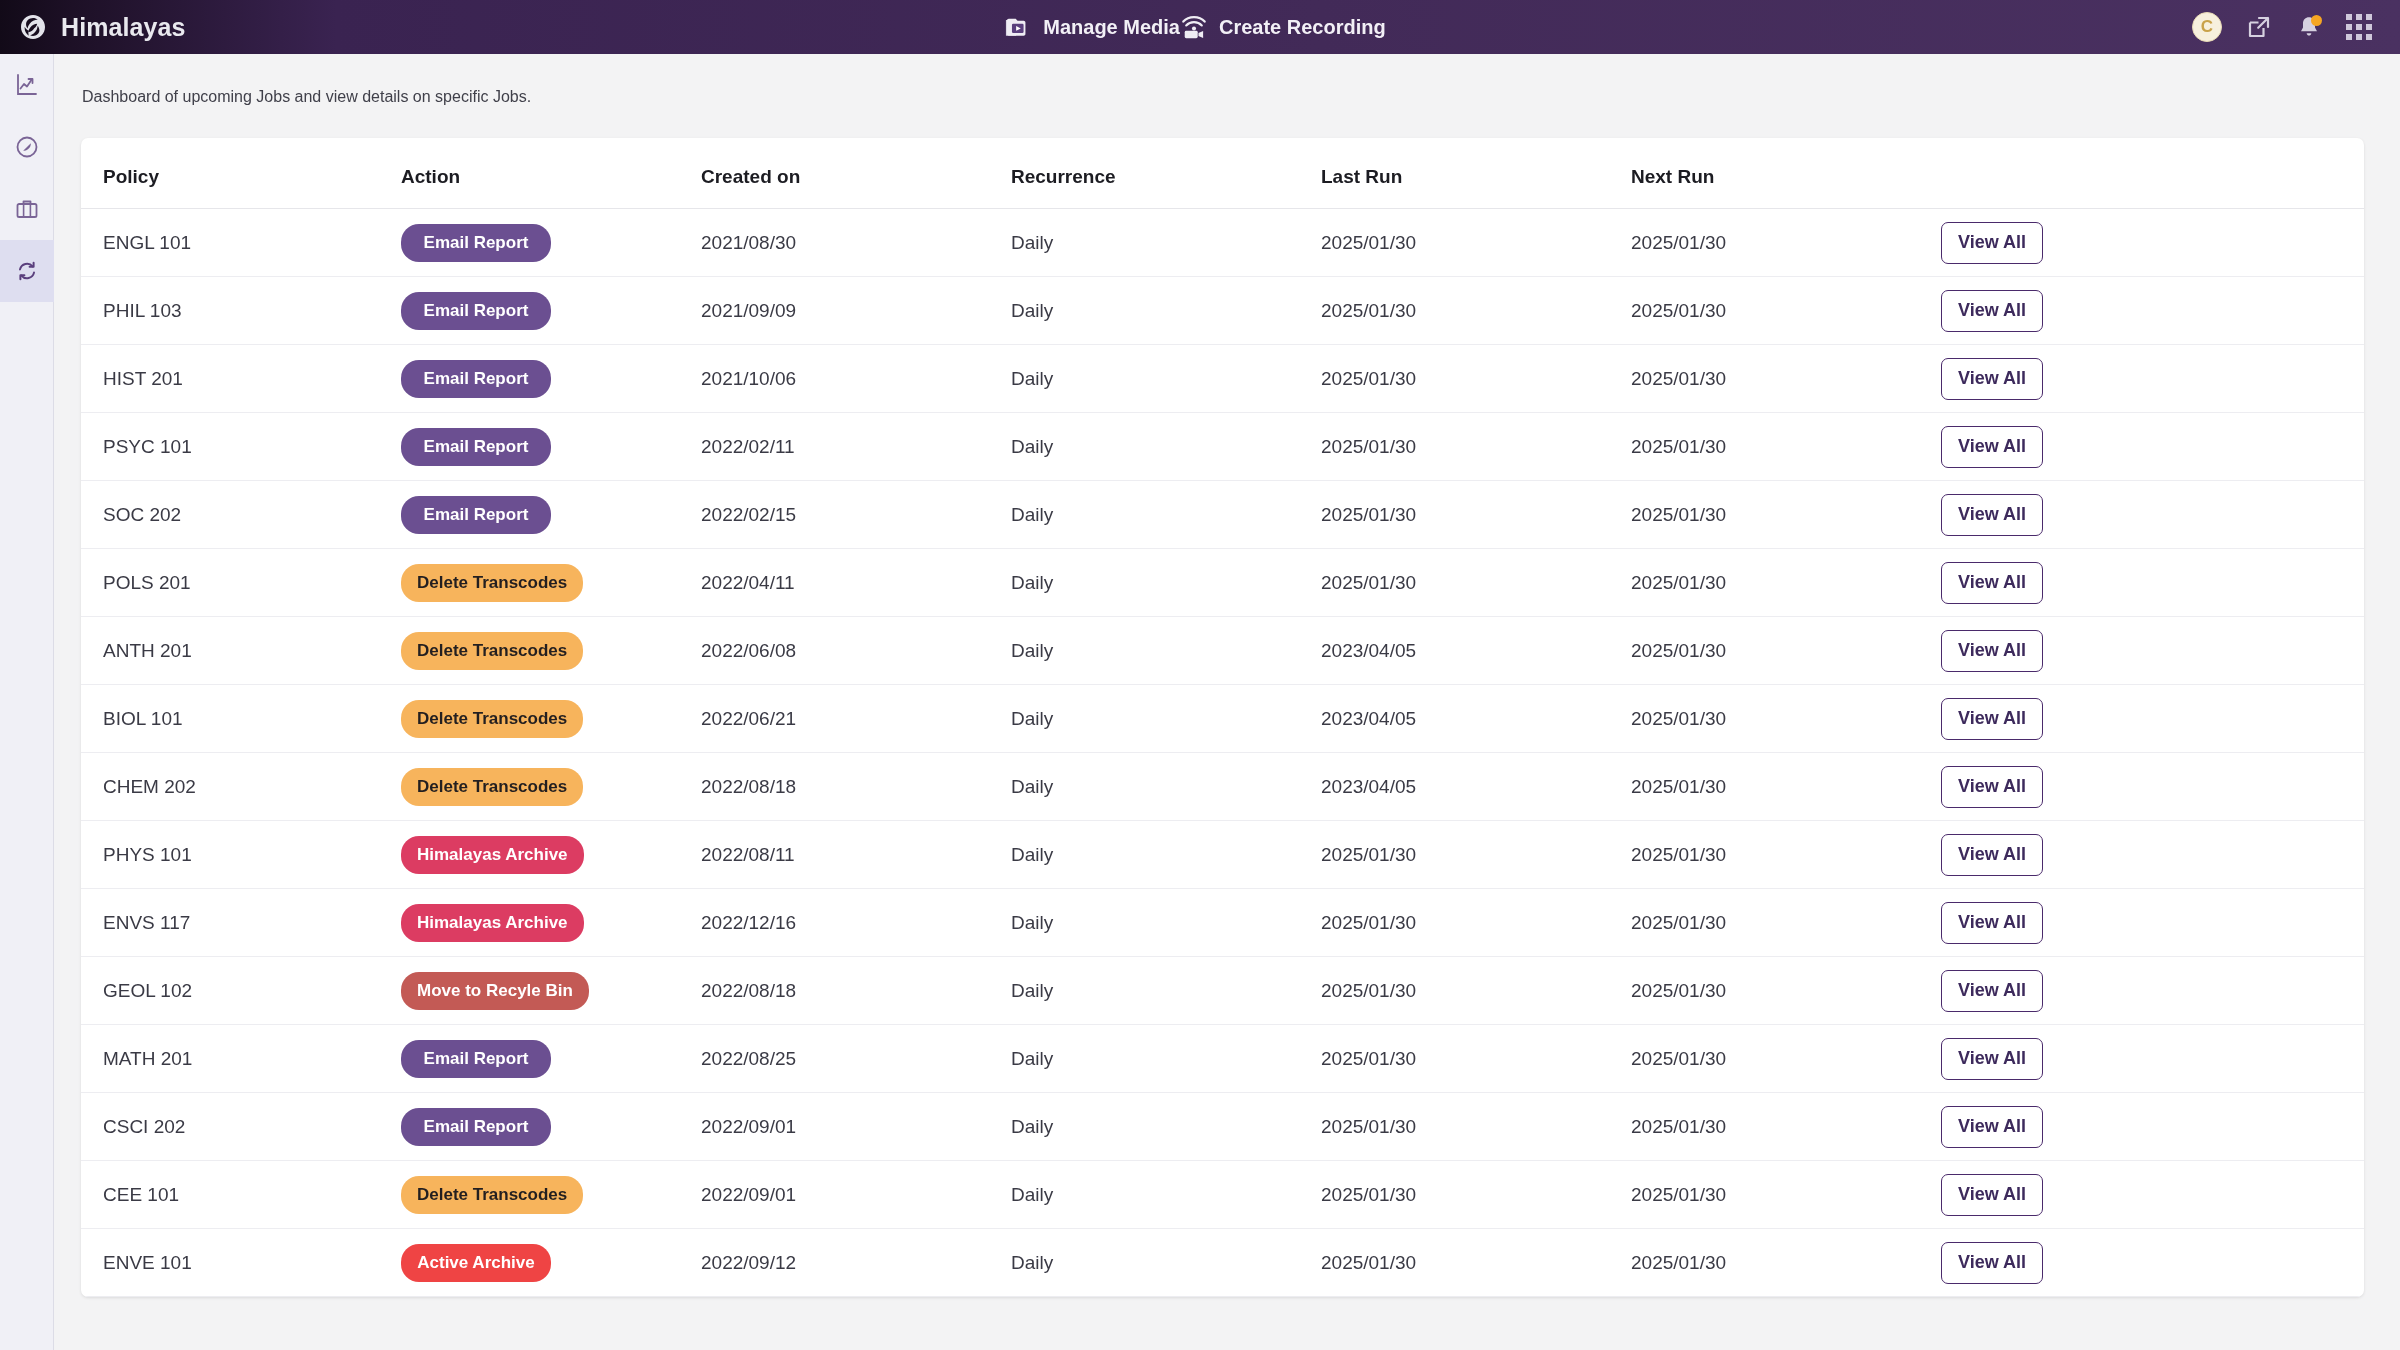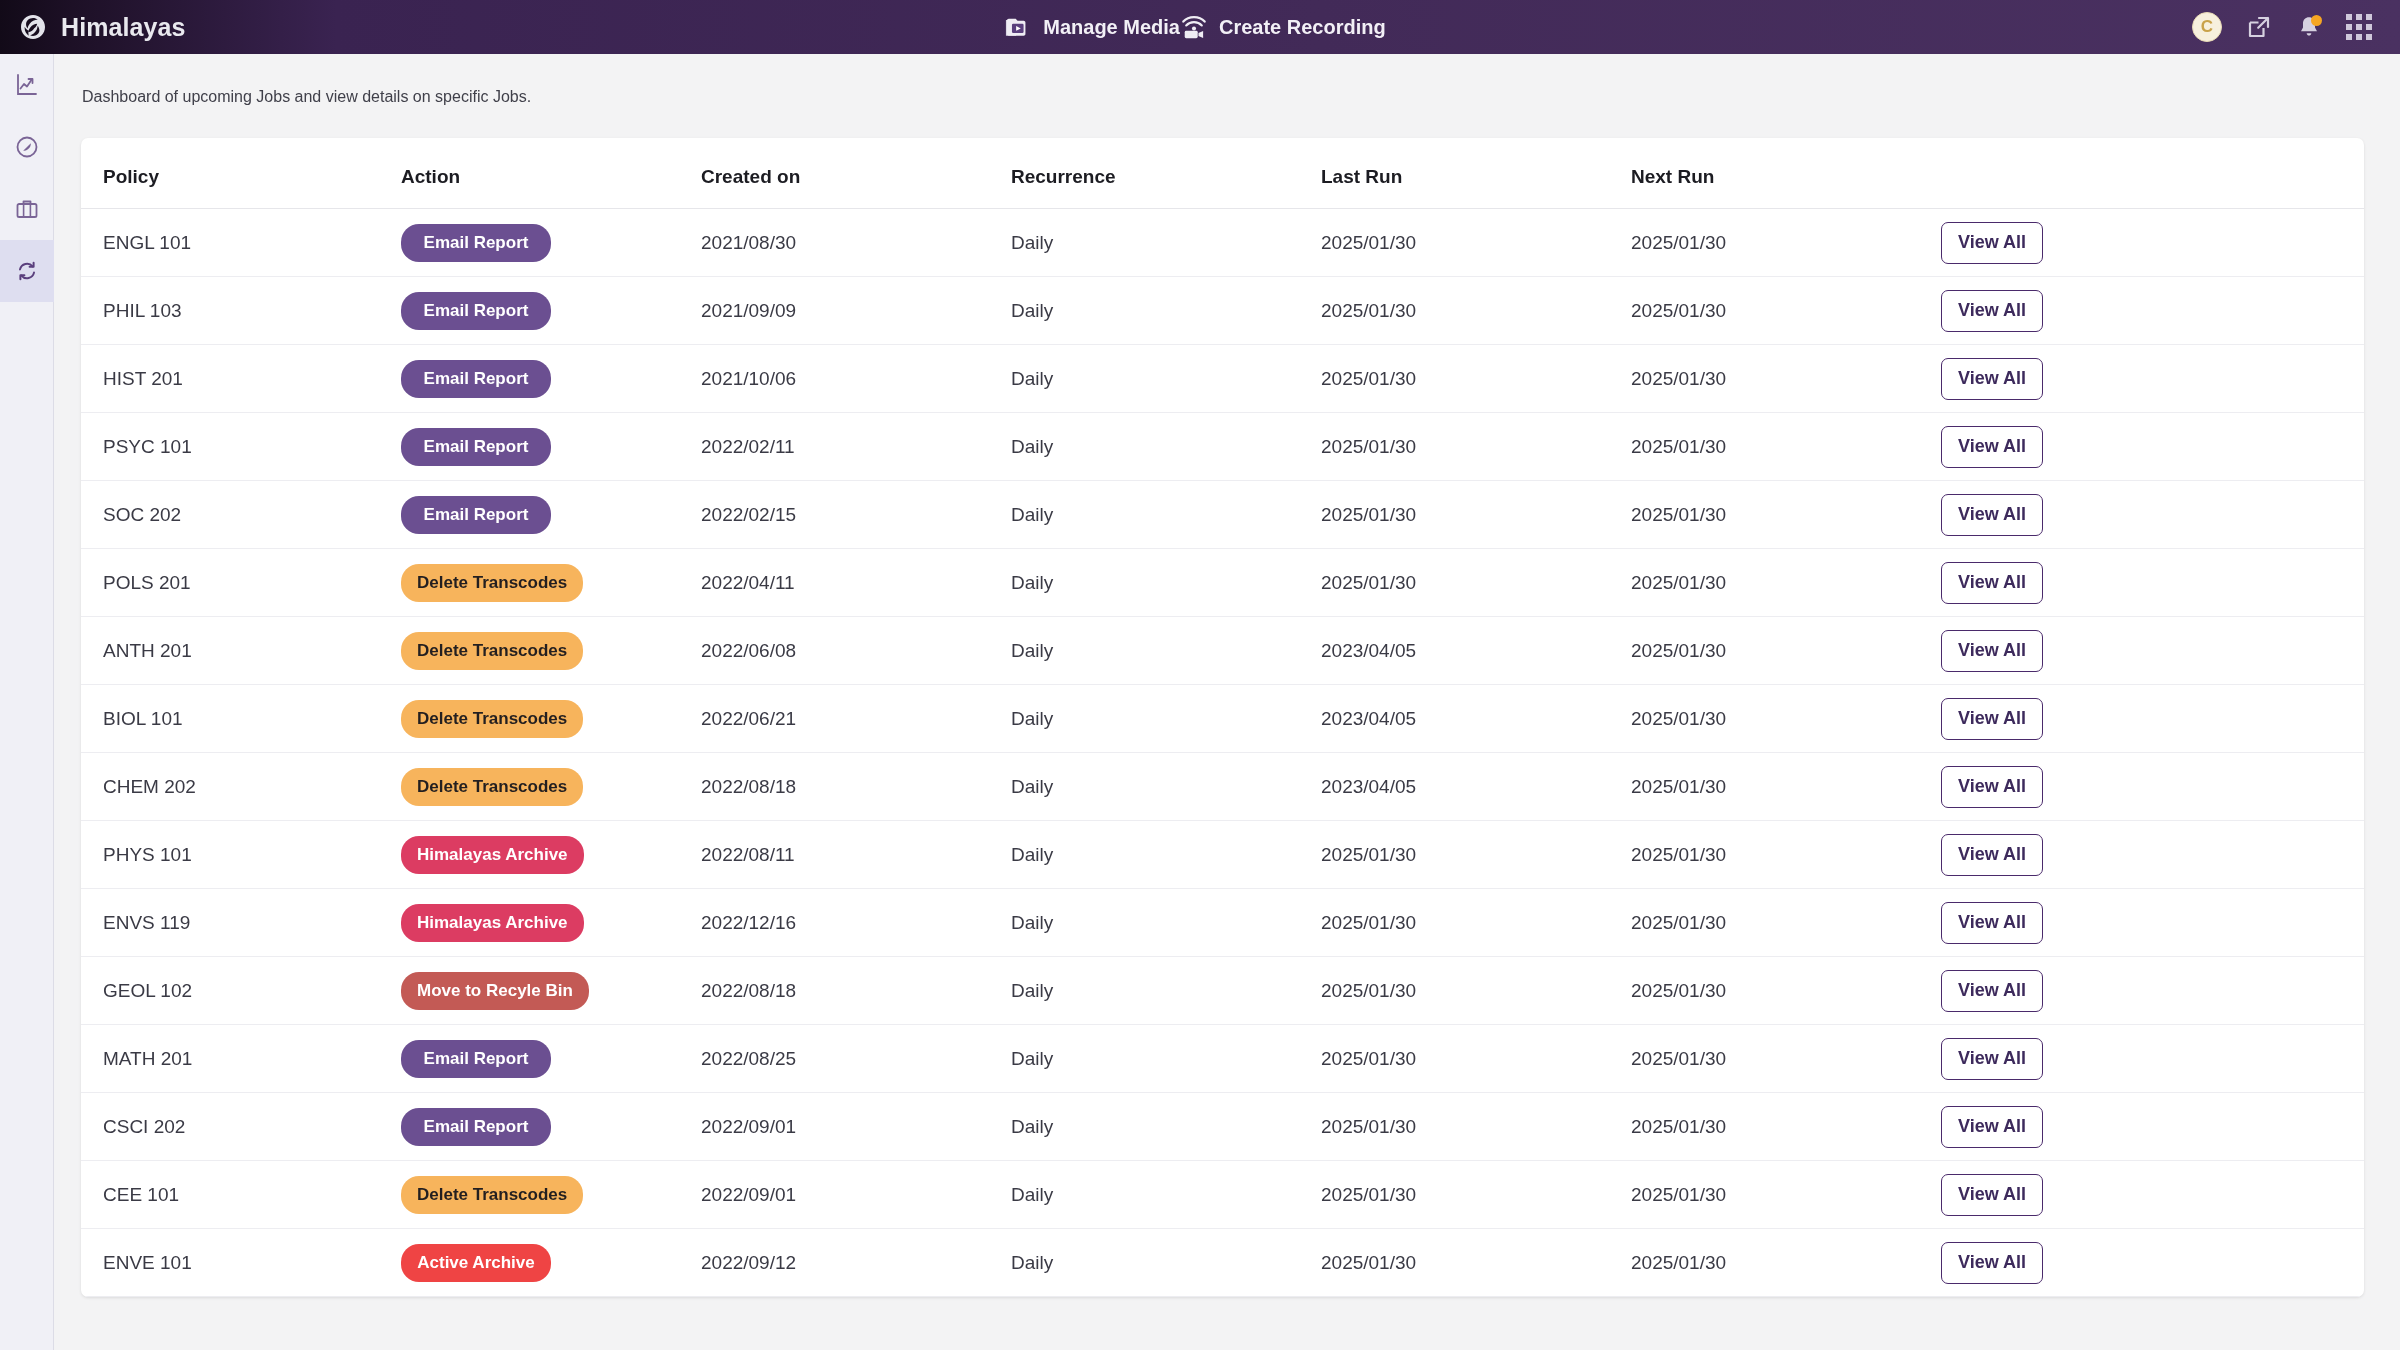--- a/index.html
+++ b/index.html
@@ -426,21 +426,21 @@
           <tr>
             <td class="c-policy">PHYS 101</td>
             <td class="c-action"><span class="badge himalayas-archive">Himalayas Archive</span></td>
             <td class="c-created">2022/08/11</td>
             <td class="c-recur">Daily</td>
             <td class="c-last">2025/01/30</td>
             <td class="c-next">2025/01/30</td>
             <td class="c-view"><button class="view-btn">View All</button></td>
           </tr>
           <tr>
-            <td class="c-policy">ENVS 119</td>
+            <td class="c-policy">ENVS 117</td>
             <td class="c-action"><span class="badge himalayas-archive">Himalayas Archive</span></td>
             <td class="c-created">2022/12/16</td>
             <td class="c-recur">Daily</td>
             <td class="c-last">2025/01/30</td>
             <td class="c-next">2025/01/30</td>
             <td class="c-view"><button class="view-btn">View All</button></td>
           </tr>
           <tr>
             <td class="c-policy">GEOL 102</td>
             <td class="c-action"><span class="badge move-to-recyle-bin">Move to Recyle Bin</span></td>

